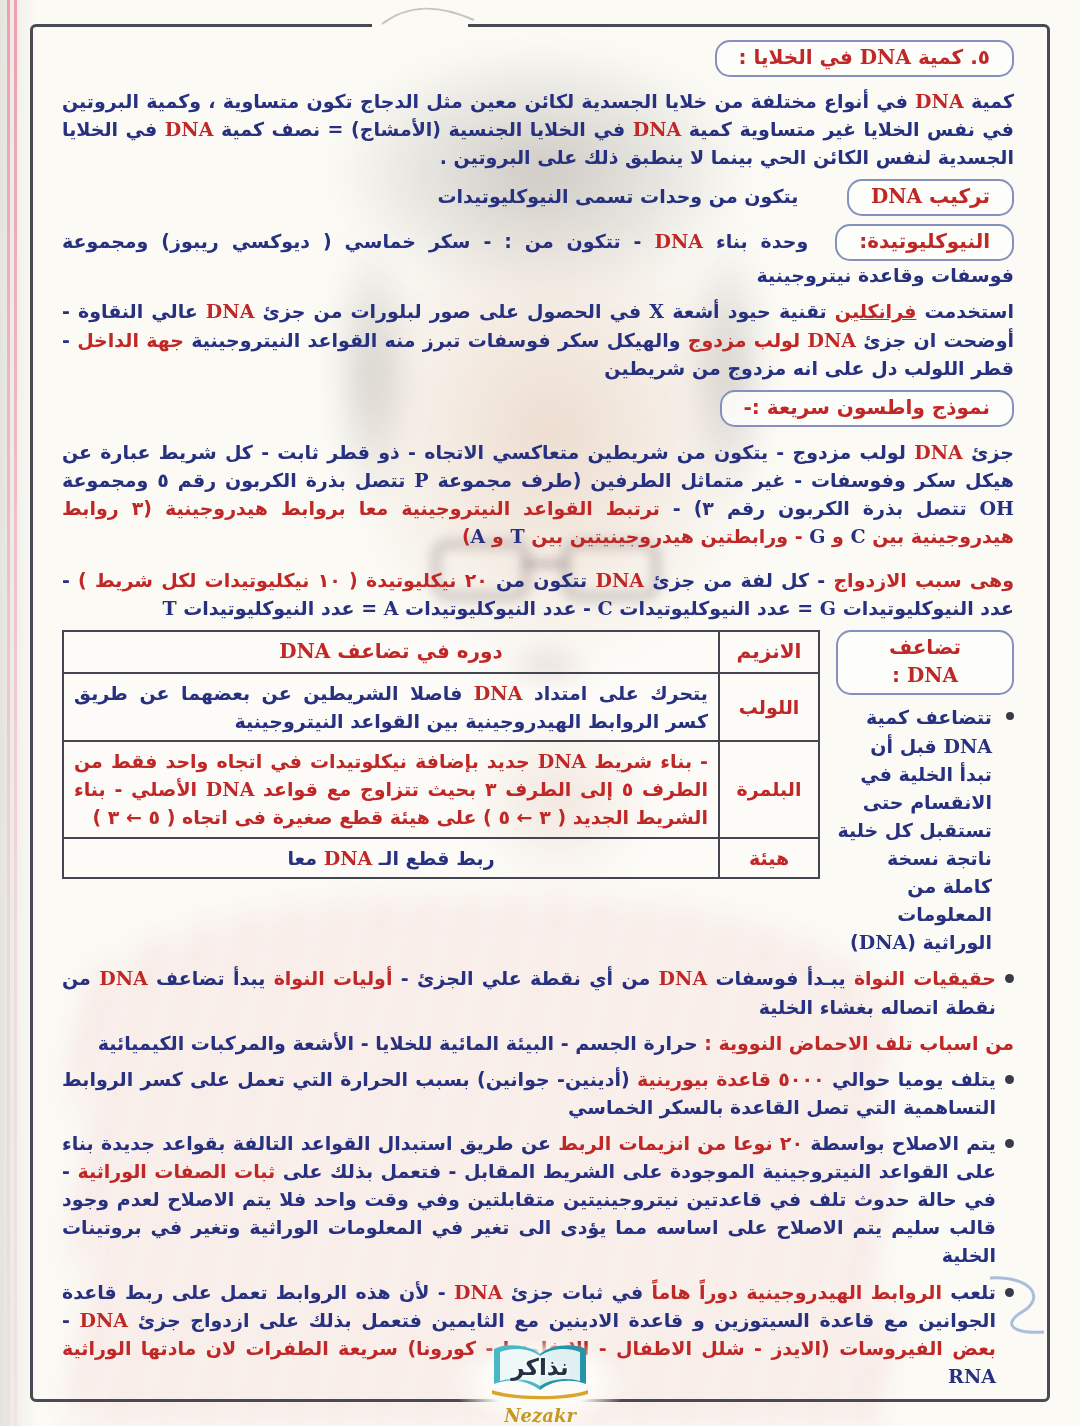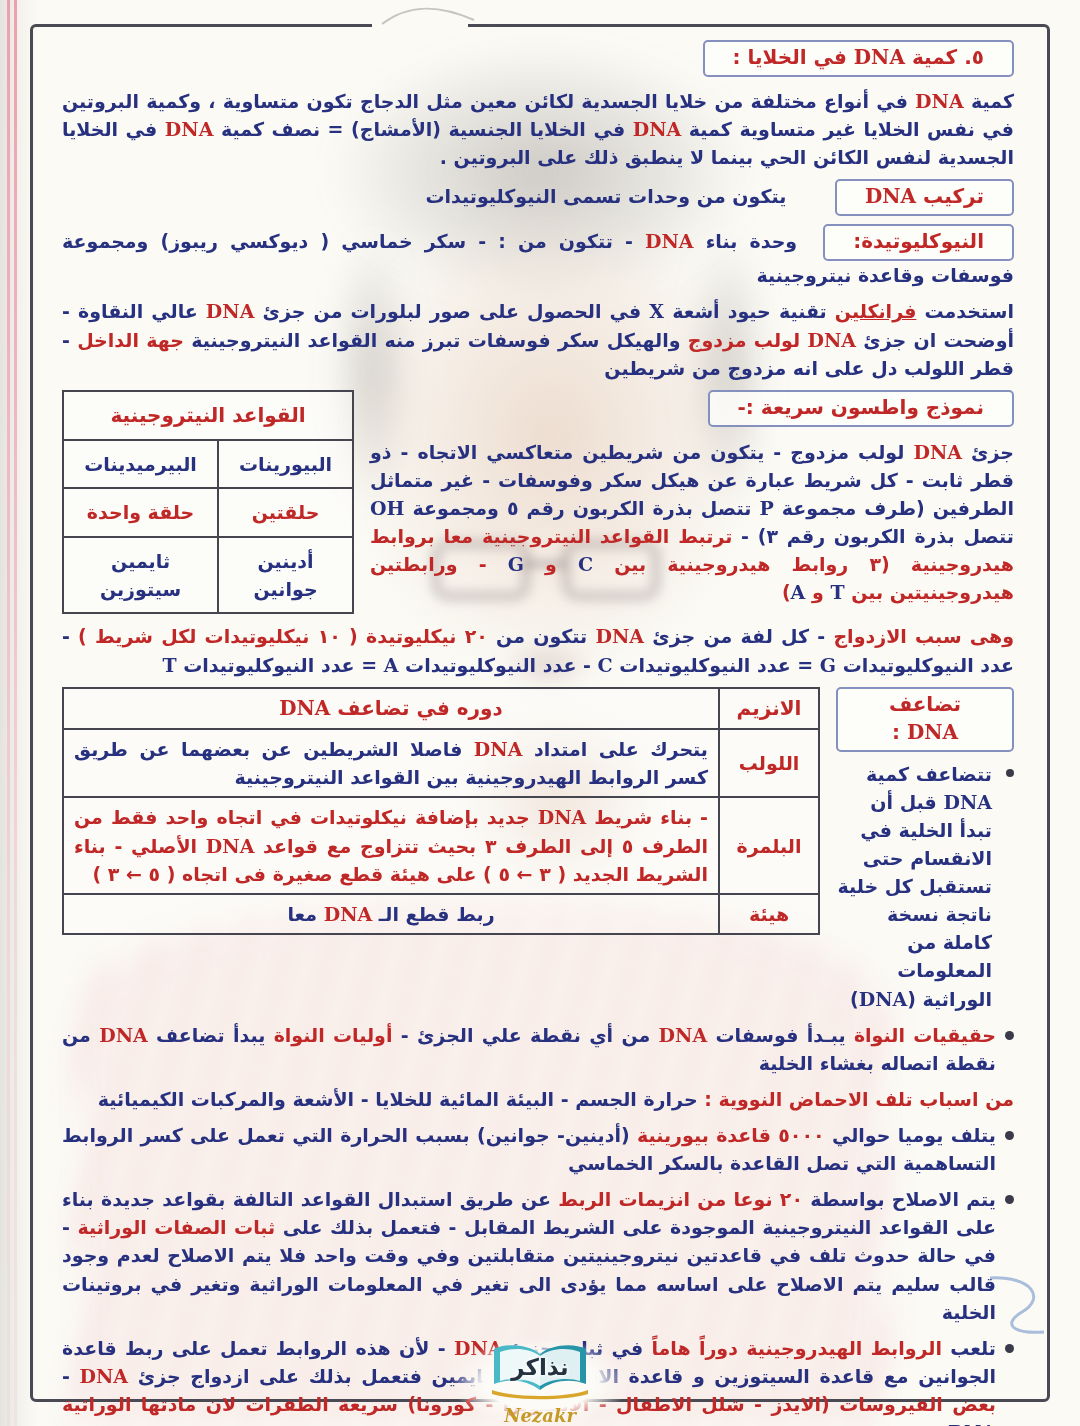--- a/index.html
+++ b/index.html
@@ -45,22 +45,22 @@
     background:repeating-linear-gradient(105deg, rgba(226,128,134,.32) 0 16px, rgba(248,231,229,.16) 16px 42px); }
 
   
   .content { position:absolute; left:62px; top:40px; width:952px; z-index:10; direction:rtl;
     color:var(--navy); font-weight:700; font-size:19px; line-height:1.48; }
   .seg-r { color:var(--red); }
   .seg-rl { color:var(--red); font-family:"DejaVu Serif", serif; }
   .seg-l { font-family:"DejaVu Serif", serif; }
   .seg-ru { color:var(--red); text-decoration:underline; }
 
-  .hdr-box { display:inline-block; border:2px solid var(--boxborder); border-radius:5px;
-    padding:1px 28px 4px; background:rgba(253,253,250,.85); color:var(--red);
+  .hdr-box { display:inline-block; border:2px solid var(--boxborder); border-radius:15px;
+    padding:1px 22px 4px; background:rgba(253,253,250,.85); color:var(--red);
     font-size:20px; line-height:1.4; }
   .title-row { text-align:right; margin:0 0 10px; }
   .para { margin:0 0 8px; text-align:justify; }
   .lead-row { margin:0 0 8px; text-align:justify; }
   .lead-row .hdr-box { margin-left:42px; vertical-align:middle; }
 
   .two-col { display:flex; gap:16px; margin:2px 0 8px; align-items:flex-start; }
   .watson-col { flex:1; }
   .watson-col .hdr-box { margin-bottom:7px; }
   .bases-table { width:292px; flex:none; border-collapse:collapse; background:rgba(255,255,255,.35); }
@@ -142,39 +142,20 @@
 
   <p class="para rich"><span>استخدمت </span><span class="seg-ru">فرانكلين</span><span> تقنية حيود أشعة </span><span class="seg-l">X</span><span> في الحصول على صور لبلورات من جزئ </span><span class="seg-rl">DNA</span><span> عالي النقاوة - أوضحت ان جزئ </span><span class="seg-rl">DNA</span><span> </span><span class="seg-r">لولب مزدوج</span><span> والهيكل سكر فوسفات تبرز منه القواعد النيتروجينية </span><span class="seg-r">جهة الداخل</span><span> - قطر اللولب دل على انه مزدوج من شريطين</span></p>
 
   <div class="two-col">
     <div class="watson-col">
       <div class="title-row" style="margin-bottom:4px;">
         <span class="hdr-box rich"><span class="seg-r">نموذج واطسون سريعة :-</span></span>
       </div>
       <p class="para rich"><span>جزئ </span><span class="seg-rl">DNA</span><span> لولب مزدوج - يتكون من شريطين متعاكسي الاتجاه - ذو قطر ثابت - كل شريط عبارة عن هيكل سكر وفوسفات - غير متماثل الطرفين (طرف مجموعة </span><span class="seg-l">P</span><span> تتصل بذرة الكربون رقم ٥ ومجموعة </span><span class="seg-l">OH</span><span> تتصل بذرة الكربون رقم ٣) - </span><span class="seg-r">ترتبط القواعد النيتروجينية معا بروابط هيدروجينية</span><span> </span><span class="seg-r">(٣ روابط هيدروجينية بين </span><span class="seg-l">C</span><span class="seg-r"> و </span><span class="seg-l">G</span><span class="seg-r"> - ورابطتين هيدروجينيتين بين </span><span class="seg-l">T</span><span class="seg-r"> و </span><span class="seg-l">A</span><span class="seg-r">)</span></p>
     </div>
-    <table class="bases-table">
-      <tbody>
-          <tr>
-        <th colspan="2" class="ttl">القواعد النيتروجينية</th>
-      </tr>
-      <tr>
-        <td>البيورينات</td>
-        <td>البيرميدينات</td>
-      </tr>
-      <tr>
-        <td class="red">حلقتين</td>
-        <td class="red">حلقة واحدة</td>
-      </tr>
-      <tr>
-        <td>أدينين جوانين</td>
-        <td>ثايمين سيتوزين</td>
-      </tr>
-    </tbody>
-      </table>
   </div>
   <p class="para rich"><span class="seg-r">وهى سبب الازدواج</span><span> - كل لفة من جزئ </span><span class="seg-rl">DNA</span><span> تتكون من </span><span class="seg-r">٢٠ نيكليوتيدة ( ١٠ نيكليوتيدات لكل شريط )</span><span> - عدد النيوكليوتيدات </span><span class="seg-l">G</span><span> = عدد النيوكليوتيدات </span><span class="seg-l">C</span><span> - عدد النيوكليوتيدات </span><span class="seg-l">A</span><span> = عدد النيوكليوتيدات </span><span class="seg-l">T</span></p>
 
   <div class="rep-region">
     <div class="rep-sidebar">
       <div class="hdr-box rich"><span class="seg-r">تضاعف </span><span class="seg-rl">DNA</span><span class="seg-r"> :</span></div>
       <div class="sidebar-bullet">
         <span class="dot"></span>
         <div class="rich"><span>تتضاعف كمية </span><span class="seg-l">DNA</span><span> قبل أن تبدأ الخلية في الانقسام حتى تستقبل كل خلية ناتجة نسخة كاملة من المعلومات الوراثية (</span><span class="seg-l">DNA</span><span>)</span></div>
       </div>

